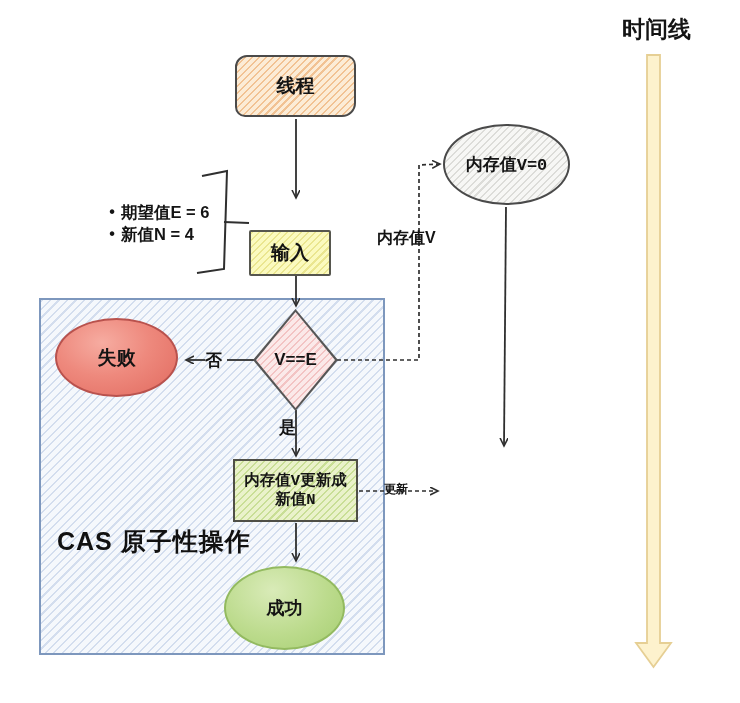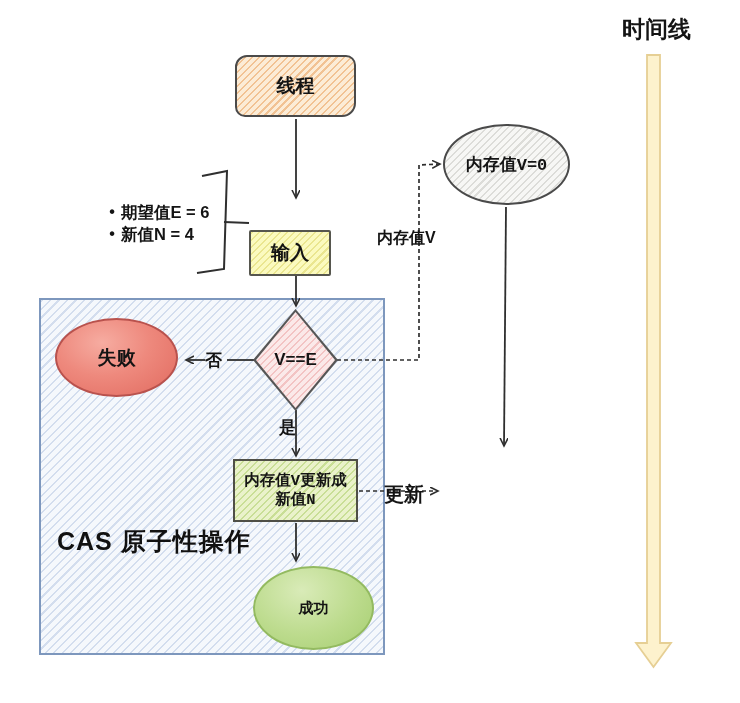--- a/index.html
+++ b/index.html
@@ -25,36 +25,36 @@
   .thread-box{left:235px;top:55px;width:121px;height:62px;border:2.5px solid #4a4a4a;border-radius:12px 10px 14px 10px;font-size:19px;}
   .input-box{left:249px;top:202px;width:82px;height:46px;border:2px solid #56564e;border-radius:2px;font-size:19px;margin-top:28px;}
   .cas-box{left:39px;top:298px;width:346px;height:357px;border:2px solid #7d97bd;box-sizing:border-box;}
   .cas-label{left:57px;top:525px;font-size:25px;font-weight:bold;letter-spacing:1px;color:#111;}
   .diamond-outer{left:253px;top:309px;width:85px;height:102px;background:#565656;clip-path:polygon(50% 0,100% 50%,50% 100%,0 50%);}
   .diamond-inner{position:absolute;left:3px;top:3px;right:3px;bottom:3px;clip-path:polygon(50% 0,100% 50%,50% 100%,0 50%);display:flex;align-items:center;justify-content:center;font-weight:bold;font-size:17px;}
   .fail-ellipse{left:55px;top:318px;width:123px;height:79px;border-radius:50%;
     background:radial-gradient(ellipse at 38% 30%,#f6aca1 0%,#ee897d 45%,#e16a5f 100%);
     border:2.5px solid #b9524d;font-size:19px;}
   .update-box{left:233px;top:459px;width:125px;height:63px;border:2px solid #4f4f46;font-size:15.5px;line-height:19px;flex-direction:column;}
-  .success-ellipse{left:253px;top:566px;width:121px;height:84px;border-radius:50%;
+  .success-ellipse{left:224px;top:566px;width:121px;height:84px;border-radius:50%;
     background:radial-gradient(ellipse at 40% 28%,#d9ebb8 0%,#bcdb8d 55%,#a6ce71 100%);
-    border:2.5px solid #93ba60;font-size:15px;}
+    border:2.5px solid #93ba60;font-size:18px;}
   .mem-ellipse{border-radius:50%;border:2.5px solid #4a4a4a;font-size:17px;}
   .mem0{left:443px;top:124px;width:127px;height:81px;justify-content:center;}
   .mem1{left:441px;top:450px;width:127px;height:85px;}
   
   .bullet-list{left:103px;top:201px;width:140px;font-weight:bold;font-size:16.5px;line-height:22px;}
   .bullet-row{display:flex;align-items:center;}
   .bullet-dot{width:18px;text-align:center;font-size:16px;}
   
   .edge-label{font-weight:bold;font-size:17px;}
   .no-label{left:205px;top:349px;}
   .yes-label{left:279px;top:416px;}
   .read-label{left:377px;top:228px;font-size:16px;}
-  .upd-label{left:384px;top:481px;font-size:20px;}
+  .upd-label{left:384px;top:481px;font-size:12px;}
   
   .timeline-label{left:622px;top:14px;font-size:23px;font-weight:bold;}
 </style>
 </head>
 <body>
 
 <div class="canvas">
 
   <div class="abs cas-box hatch-blue"></div>
 

